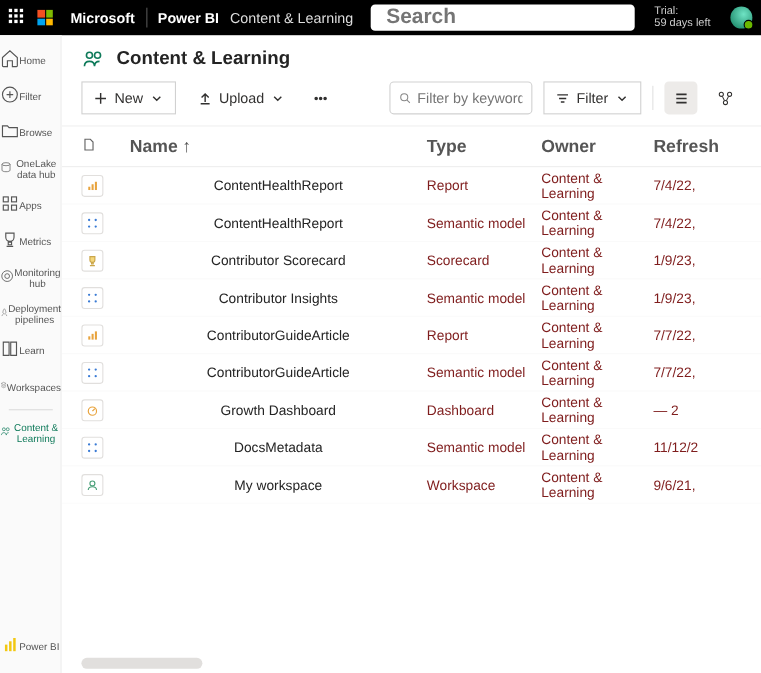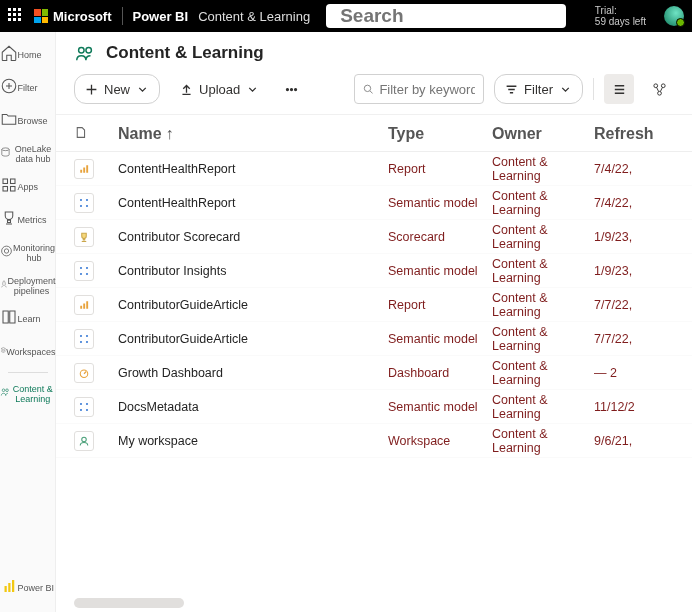--- a/index.html
+++ b/index.html
@@ -1,20 +1,20 @@
 <!DOCTYPE html>
 <html><head>
 <meta charset="utf-8">
 <style>
 * { box-sizing: border-box; margin: 0; padding: 0; }
 body { font-family: "Segoe UI", Arial, sans-serif; font-size: 13px; color: #323130; width: 692px; height: 612px; overflow: hidden; background: #fff; }
 .topbar { background: #000; color: #fff; height: 32px; display: flex; align-items: center; padding: 0 8px; gap: 10px; }
 .waffle { width: 16px; height: 16px; display: grid; grid-template-columns: repeat(3,3px); grid-template-rows: repeat(3,3px); gap: 2px; }
 .waffle span { background: #fff; }
-.ms-logo { display: flex; align-items: center; gap: 5px; font-size: 13px; font-weight: 600; }
+.ms-logo { display: flex; align-items: center; gap: 16px; font-size: 13px; font-weight: 600; }
 .ms-sq { width: 14px; height: 14px; display: grid; grid-template-columns: 1fr 1fr; grid-template-rows: 1fr 1fr; gap: 1px; }
 .ms-sq span:nth-child(1){background:#f25022}.ms-sq span:nth-child(2){background:#7fba00}.ms-sq span:nth-child(3){background:#00a4ef}.ms-sq span:nth-child(4){background:#ffb900}
 .divider { width: 1px; height: 18px; background: #555; }
 .pbi-label { font-weight: 600; font-size: 13px; }
 .ws-label { font-size: 13px; color: #ddd; }
 .searchbox { background: #fff; border-radius: 4px; height: 24px; width: 240px; display: flex; align-items: center; padding: 0 8px; color: #666; gap: 6px; margin-left: 6px; }
 .searchbox input { border: none; outline: none; flex: 1; font-size: 19px; background: transparent; font-weight: bold; }
 .trial { margin-left: auto; font-size: 10px; line-height: 11px; color: #ccc; text-align: left; }
 .avatar { width: 20px; height: 20px; border-radius: 50%; background: radial-gradient(circle at 60% 35%, #6fe3c4, #0f7a5a); margin-left: 8px; position: relative; }
 .avatar::after { content:""; position:absolute; bottom:-1px; right:-1px; width:7px; height:7px; border-radius:50%; background:#6bb700; border:1.5px solid #000; }
@@ -27,38 +27,38 @@
 .nav-item.active svg { stroke: #0f7a5a; }
 .nav-sep { width: 40px; height: 1px; background: #ddd; margin: 4px 0; }
 .nav-bottom { margin-top: auto; margin-bottom: 8px; }
 
 .main { flex: 1; display: flex; flex-direction: column; overflow: hidden; }
 .ws-header { display: flex; align-items: center; gap: 10px; padding: 10px 18px 6px; }
 .ws-header .wicon { width: 22px; height: 22px; stroke: #0f7a5a; fill: none; stroke-width: 1.6; }
 .ws-header h1 { font-size: 17px; font-weight: 600; color: #242424; }
 
 .toolbar { display: flex; align-items: center; padding: 4px 18px 10px; gap: 10px; border-bottom: 1px solid #f0f0f0; }
-.btn { display: inline-flex; align-items: center; gap: 6px; height: 30px; padding: 0 10px; border: 1px solid #d1d1d1; border-radius: 12px; background: #fff; cursor: pointer; font-size: 13px; color: #323130; }
+.btn { display: inline-flex; align-items: center; gap: 6px; height: 30px; padding: 0 10px; border: 1px solid #d1d1d1; border-radius: 0; background: #fff; cursor: pointer; font-size: 13px; color: #323130; }
 .btn svg { width: 13px; height: 13px; stroke: #323130; fill: none; stroke-width: 1.6; }
 .btn.noborder { border: none; }
 .chev { width: 9px; height: 9px; }
 .toolbar .spacer { flex: 1; }
 .filterbox { height: 30px; border: 1px solid #d1d1d1; border-radius: 4px; display: flex; align-items: center; padding: 0 8px; gap: 6px; width: 130px; }
 .filterbox input { border: none; outline: none; font-size: 13px; width: 100%; color: #666; background: transparent; }
 .iconbtn { width: 30px; height: 30px; display: inline-flex; align-items: center; justify-content: center; border-radius: 4px; cursor: pointer; }
 .iconbtn.active { background: #edebe9; }
 .vsep { width: 1px; height: 22px; background: #e1e1e1; }
 
 .grid-head { display: grid; grid-template-columns: 44px 270px 104px 102px 76px; padding: 10px 18px 8px; border-bottom: 1px solid #eee; color: #555; font-size: 16px; font-weight: 600; align-items: center; }
 .sort-arrow { margin-left: 4px; }
 .rows { overflow-y: auto; }
 .row { display: grid; grid-template-columns: 44px 270px 104px 102px 76px; padding: 0 18px; height: 34px; align-items: center; font-size: 12.5px; color: #323130; border-bottom: 1px solid #fafafa; }
 .row .ticon { width: 20px; height: 20px; border: 1px solid #e1dfdd; border-radius: 3px; display: flex; align-items: center; justify-content: center; background: #fff; }
 .row .ticon svg { width: 12px; height: 12px; }
-.row .name { color: #242424; }
+.row .name { color: #242424; text-align: center; }
 .row .type, .row .owner, .row .refresh { color: #7f1d1d; }
 .scroll-stub { position: absolute; left: 74px; bottom: 4px; width: 110px; height: 10px; background: #e1dfdd; border-radius: 5px; }
 </style>
 </head>
 <body>
 
 <div class="topbar">
   <div class="waffle">
       <span></span>
       <span></span>

